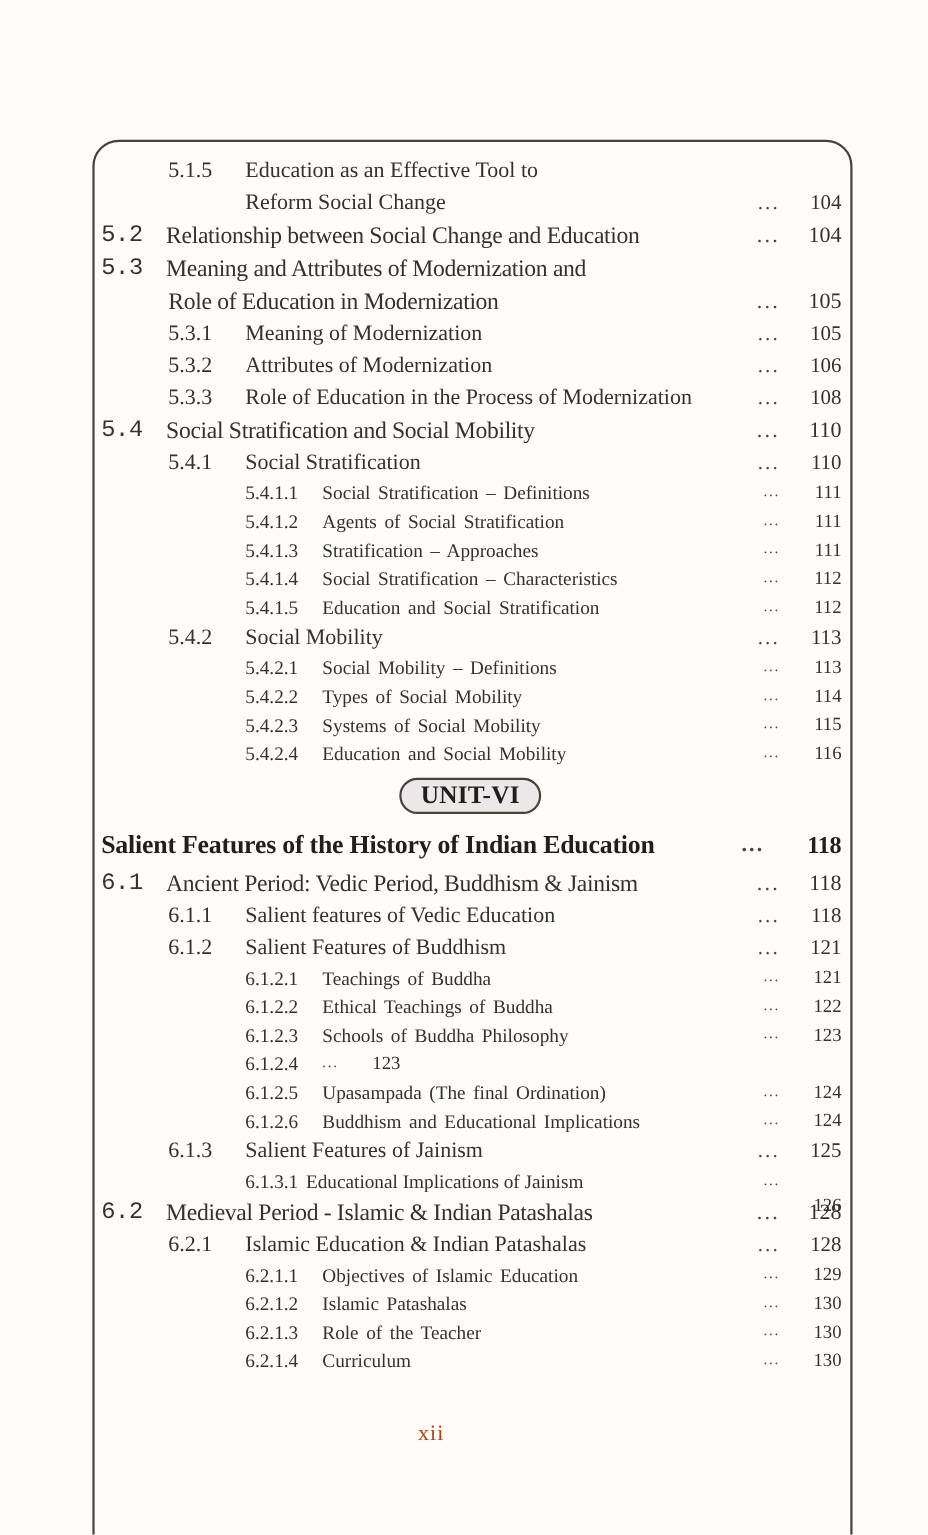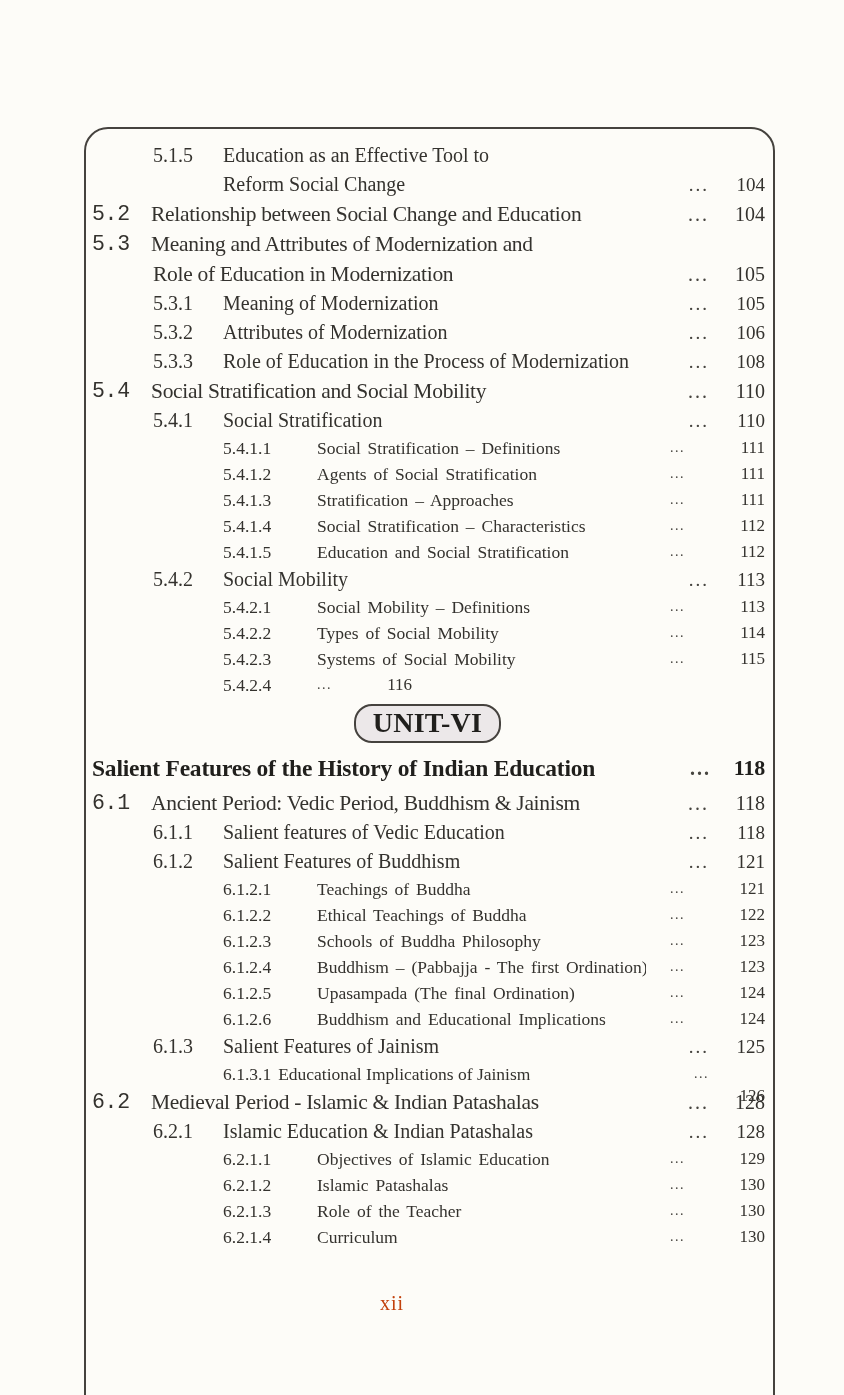--- a/index.html
+++ b/index.html
@@ -47,45 +47,45 @@
   .cont1 .pg{letter-spacing:0;}
 
   
   .l2{height:29px; font-size:20px;}
   .l2 .num{width:70px; padding-left:63px; box-sizing:content-box;}
   .l2 .pg,.l2 .dots{font-size:19px;}
   .cont2{height:29px; font-size:20px; padding-left:133px;}
   .cont2 .pg,.cont2 .dots{font-size:19px;}
 
   
-  .l3{height:26px; font-size:17.5px; word-spacing:2.5px;gap:24px;}
+  .l3{height:26px; font-size:17.5px; word-spacing:2.5px;}
   .l3 .num{width:70px; padding-left:133px; box-sizing:content-box; word-spacing:0;}
   .l3 .pg{font-size:17px;}
   .l3 .dots{font-size:14px; letter-spacing:1.5px;}
 
   
   .l3run{height:26px; font-size:17.5px; padding-left:133px;}
   .l3run .num{margin-right:7px;}
   .l3run .pg{font-size:17px;margin-top:44px;}
   .l3run .dots{font-size:14px; letter-spacing:1.5px;}
 
   
-  .heading{height:40px; font-size:23.5px; font-weight:bold; color:var(--ink-strong); letter-spacing:-0.2px; padding-left:2px;}
+  .heading{height:40px; font-size:23.5px; font-weight:bold; color:var(--ink-strong); letter-spacing:-0.2px; padding-left:2px;gap:16px;}
   .heading .dots{font-weight:bold; font-size:20px; margin-right:10px;}
   .heading .pg{font-weight:bold; font-size:22px;}
 
   
   .badge-row{height:50px; justify-content:center;}
   .unit-badge{
     display:inline-block;
     border:2px solid var(--line);
     border-radius:18px;
     background:var(--badge-fill);
     font-weight:bold;
-    font-size:28px;
+    font-size:23px;
     color:var(--ink-strong);
     padding:1px 17px 2px 17px;
     letter-spacing:0.2px;
   }
   .footer{
     position:absolute;
     left:0; top:1292px;
     width:784px;
     text-align:center;
     font-size:20px;
@@ -201,20 +201,21 @@
         <span class="pg">114</span>
       </div>
       <div class="row l3">
         <span class="num">5.4.2.3</span>
         <span class="title">Systems of Social Mobility</span>
         <span class="dots">...</span>
         <span class="pg">115</span>
       </div>
       <div class="row l3">
         <span class="num">5.4.2.4</span>
+        <span class="title">Education and Social Mobility</span>
         <span class="dots">...</span>
         <span class="pg">116</span>
       </div>
       <div class="row badge-row">
         <span class="unit-badge">UNIT-VI</span>
       </div>
       <div class="row heading">
         <span class="title">Salient Features of the History of Indian Education</span>
         <span class="dots">...</span>
         <span class="pg">118</span>
@@ -250,21 +251,20 @@
         <span class="pg">122</span>
       </div>
       <div class="row l3">
         <span class="num">6.1.2.3</span>
         <span class="title">Schools of Buddha Philosophy</span>
         <span class="dots">...</span>
         <span class="pg">123</span>
       </div>
       <div class="row l3">
         <span class="num">6.1.2.4</span>
-        <span class="title">Buddhism – (Pabbajja - The first Ordination)</span>
         <span class="dots">...</span>
         <span class="pg">123</span>
       </div>
       <div class="row l3">
         <span class="num">6.1.2.5</span>
         <span class="title">Upasampada (The final Ordination)</span>
         <span class="dots">...</span>
         <span class="pg">124</span>
       </div>
       <div class="row l3">

